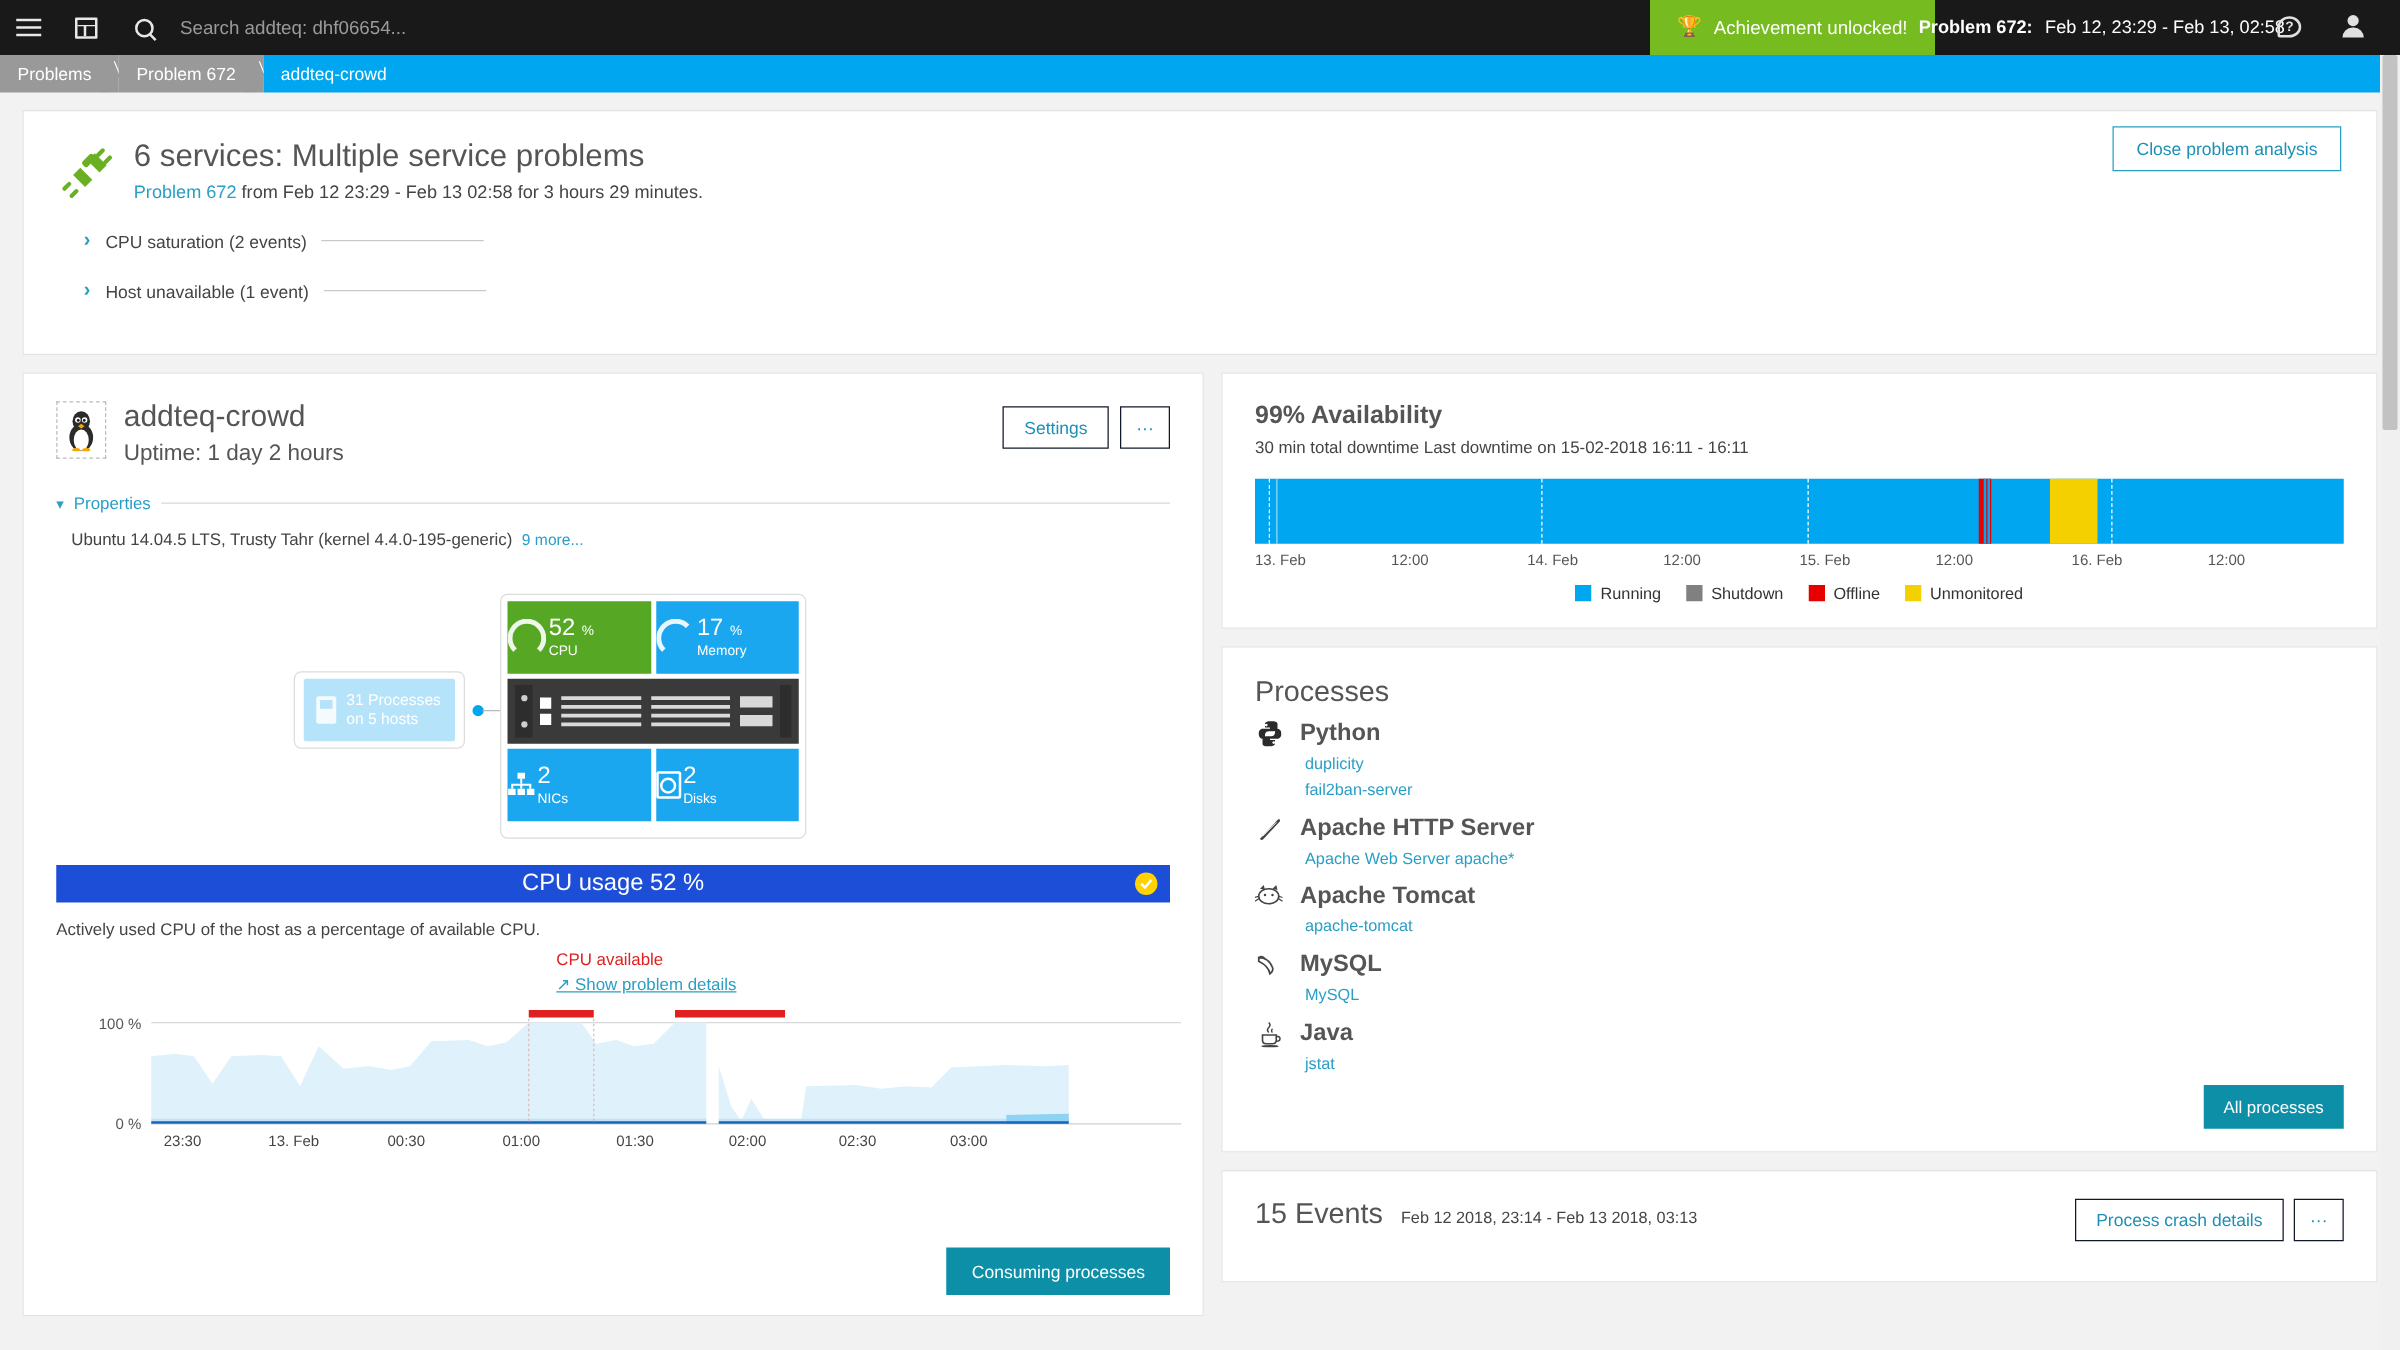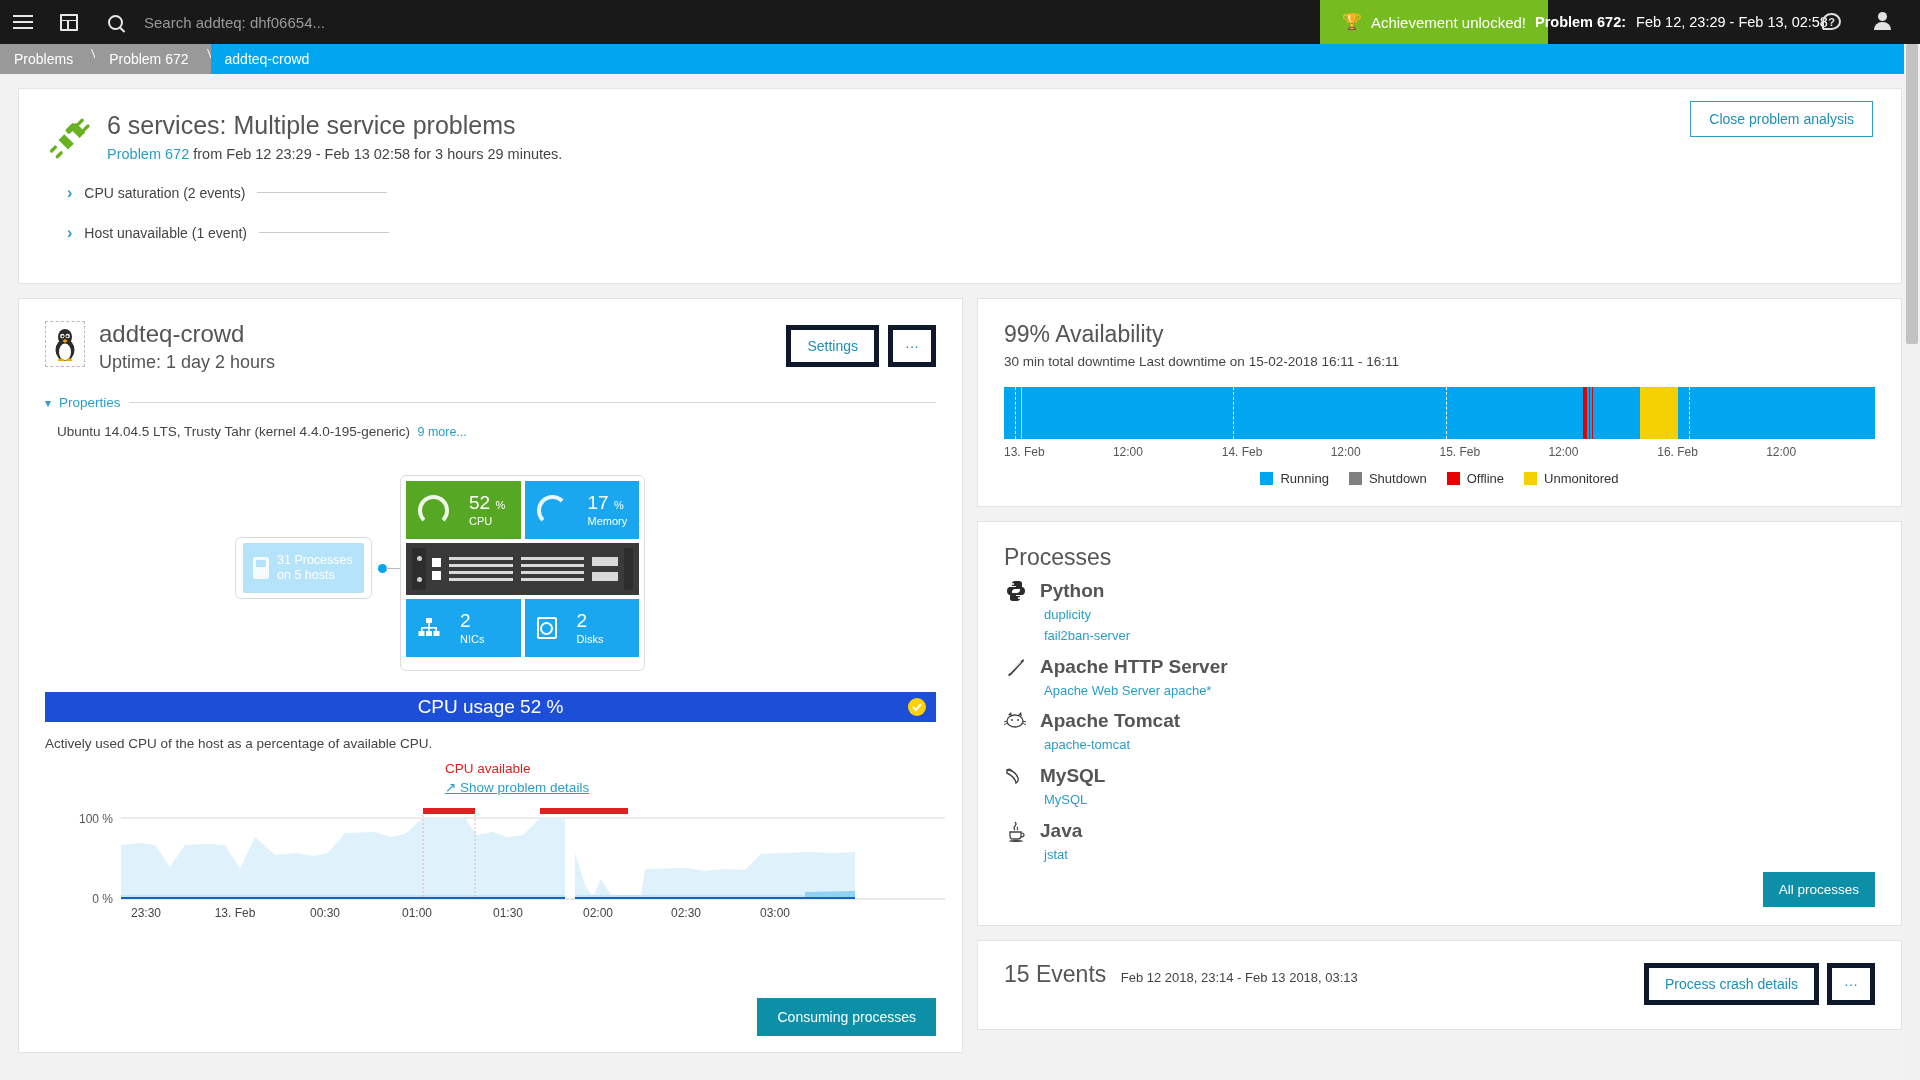--- a/index.html
+++ b/index.html
@@ -105,21 +105,21 @@
   .col-left { width: 945px; }
   .col-right { flex: 1; display: flex; flex-direction: column; gap: 14px; }
 
   
   .host-card { position: relative; padding: 22px 26px 0 26px; height: 755px; overflow: hidden; }
   .host-head { display: flex; align-items: flex-start; gap: 14px; }
   .tux { width: 40px; height: 46px; border: 1px dashed #bbb; display:flex; align-items:center; justify-content:center; }
   .host-name { font-size: 24px; font-weight: normal; color: #555; line-height: 1.1; }
   .host-uptime { font-size: 18px; color: #555; margin-top: 5px; }
   .host-btns { position: absolute; right: 26px; top: 26px; display: flex; gap: 9px; }
-  .obtn { border:5px solid #0f172a; background:#fff; color:#1d8fb5; font-size:14px; padding:8px 16px; cursor:pointer; font-family:"Liberation Sans", sans-serif;}
+  .obtn { border:1px solid #0f172a; background:#fff; color:#1d8fb5; font-size:14px; padding:8px 16px; cursor:pointer; font-family:"Liberation Sans", sans-serif;}
   .obtn.sq { padding: 8px 12px; }
   .props-row { display:flex; align-items:center; gap:8px; margin-top: 22px; }
   .props-label { color:#2a9ec5; font-size: 13.5px; }
   .props-caret { color:#2a9ec5; font-size: 12px; }
   .props-rule { flex: 1; height: 1px; background: #d7d7d7; }
   .props-text { font-size: 13.5px; color:#444; margin-top: 14px; padding-left: 12px; }
   .props-text a { color:#2a9ec5; text-decoration:none; font-size: 12.5px; }
 
   
   .info { position: relative; height: 205px; margin-top: 30px; }
@@ -135,21 +135,21 @@
   .conn { position:absolute; left: 333px; top: 92px; width: 48px; height: 14px; }
   .conn .dot { position:absolute; left:0; top:3px; width:9px; height:9px; border-radius:50%; background:#00a6ef; }
   .conn .ln { position:absolute; left:8px; top:6.5px; width:30px; height:1.5px; background:#b9b9b9; }
   .conn .arw { position:absolute; right:0; top:0; width:0; height:0; border-left:10px solid #00a6ef; border-top:7px solid transparent; border-bottom:7px solid transparent; }
   .sysbox {
     position:absolute; left: 355px; top: 6px; width: 245px; height: 196px;
     border:1px solid #dcdcdc; border-radius:6px; background:#fff; padding: 5px;
     display:flex; flex-direction:column; gap:4px;
   }
   .sysrow { display:flex; gap:4px; }
-  .tile { flex:1; height:58px; display:flex; align-items:center; gap:20px; padding-left:12px; color:#fff; }
+  .tile { flex:1; height:58px; display:flex; align-items:center; gap:2px; color:#fff; }
   .tile.green { background:#56a824; }
   .tile.blue { background:#1aa7f0; }
   .donut { width:31px; height:31px; border-radius:50%; border:4.5px solid rgba(255,255,255,.9); border-bottom-color: transparent; }
   .donut.mem { border-right-color: transparent; border-bottom-color: transparent;}
   .tval { font-size:19px; line-height:1; }
   .tval small { font-size:11px; }
   .tlabel { font-size:11px; margin-top:3px; }
   .server { height:52px; background:#3a3a3a; display:flex; align-items:center; padding: 5px 6px; gap: 6px; }
   .srv-left { width:14px; height:42px; background:#2d2d2d; display:flex; flex-direction:column; justify-content:space-around; align-items:center; }
   .srv-left i { width:5px; height:5px; border-radius:50%; background:#cfcfcf; display:block; }
@@ -179,21 +179,21 @@
   .satlabel { position:absolute; left: 400px; top: -6px; text-align:left; }
   .satlabel .red { color:#e02020; font-size:13.5px; }
   .satlabel .lnk { color:#2a9ec5; font-size:13.5px; display:block; margin-top:2px; }
   .consuming {
     position:absolute; right: 26px; bottom: 16px; background:#0d8fa8; color:#fff;
     border:0; padding: 11px 20px; font-size:14px; cursor:pointer; font-family:"Liberation Sans", sans-serif;
   }
 
   
   .avail { padding: 22px 26px 20px 26px; }
-  .avail-title { font-size: 23px; color:#555; font-weight: normal; }
+  .avail-title { font-size: 20px; color:#555; font-weight: bold; }
   .avail-sub { font-size: 13.5px; color:#444; margin-top: 6px; }
   .availbar { margin-top: 18px; height: 52px; position:relative; background:#00a6ef; }
   .availticks { display:flex; margin-top: 6px; font-size:12px; color:#555; }
   .availticks span { flex:1; }
   .availlegend { display:flex; justify-content:center; gap:20px; margin-top: 12px; font-size:13px; color:#333; }
   .availlegend .it { display:flex; align-items:center; gap:7px; }
   .swatch { width:13px; height:13px; display:block; }
 
   
   .proc { padding: 22px 26px 18px 26px; position:relative; height: 405px; }

